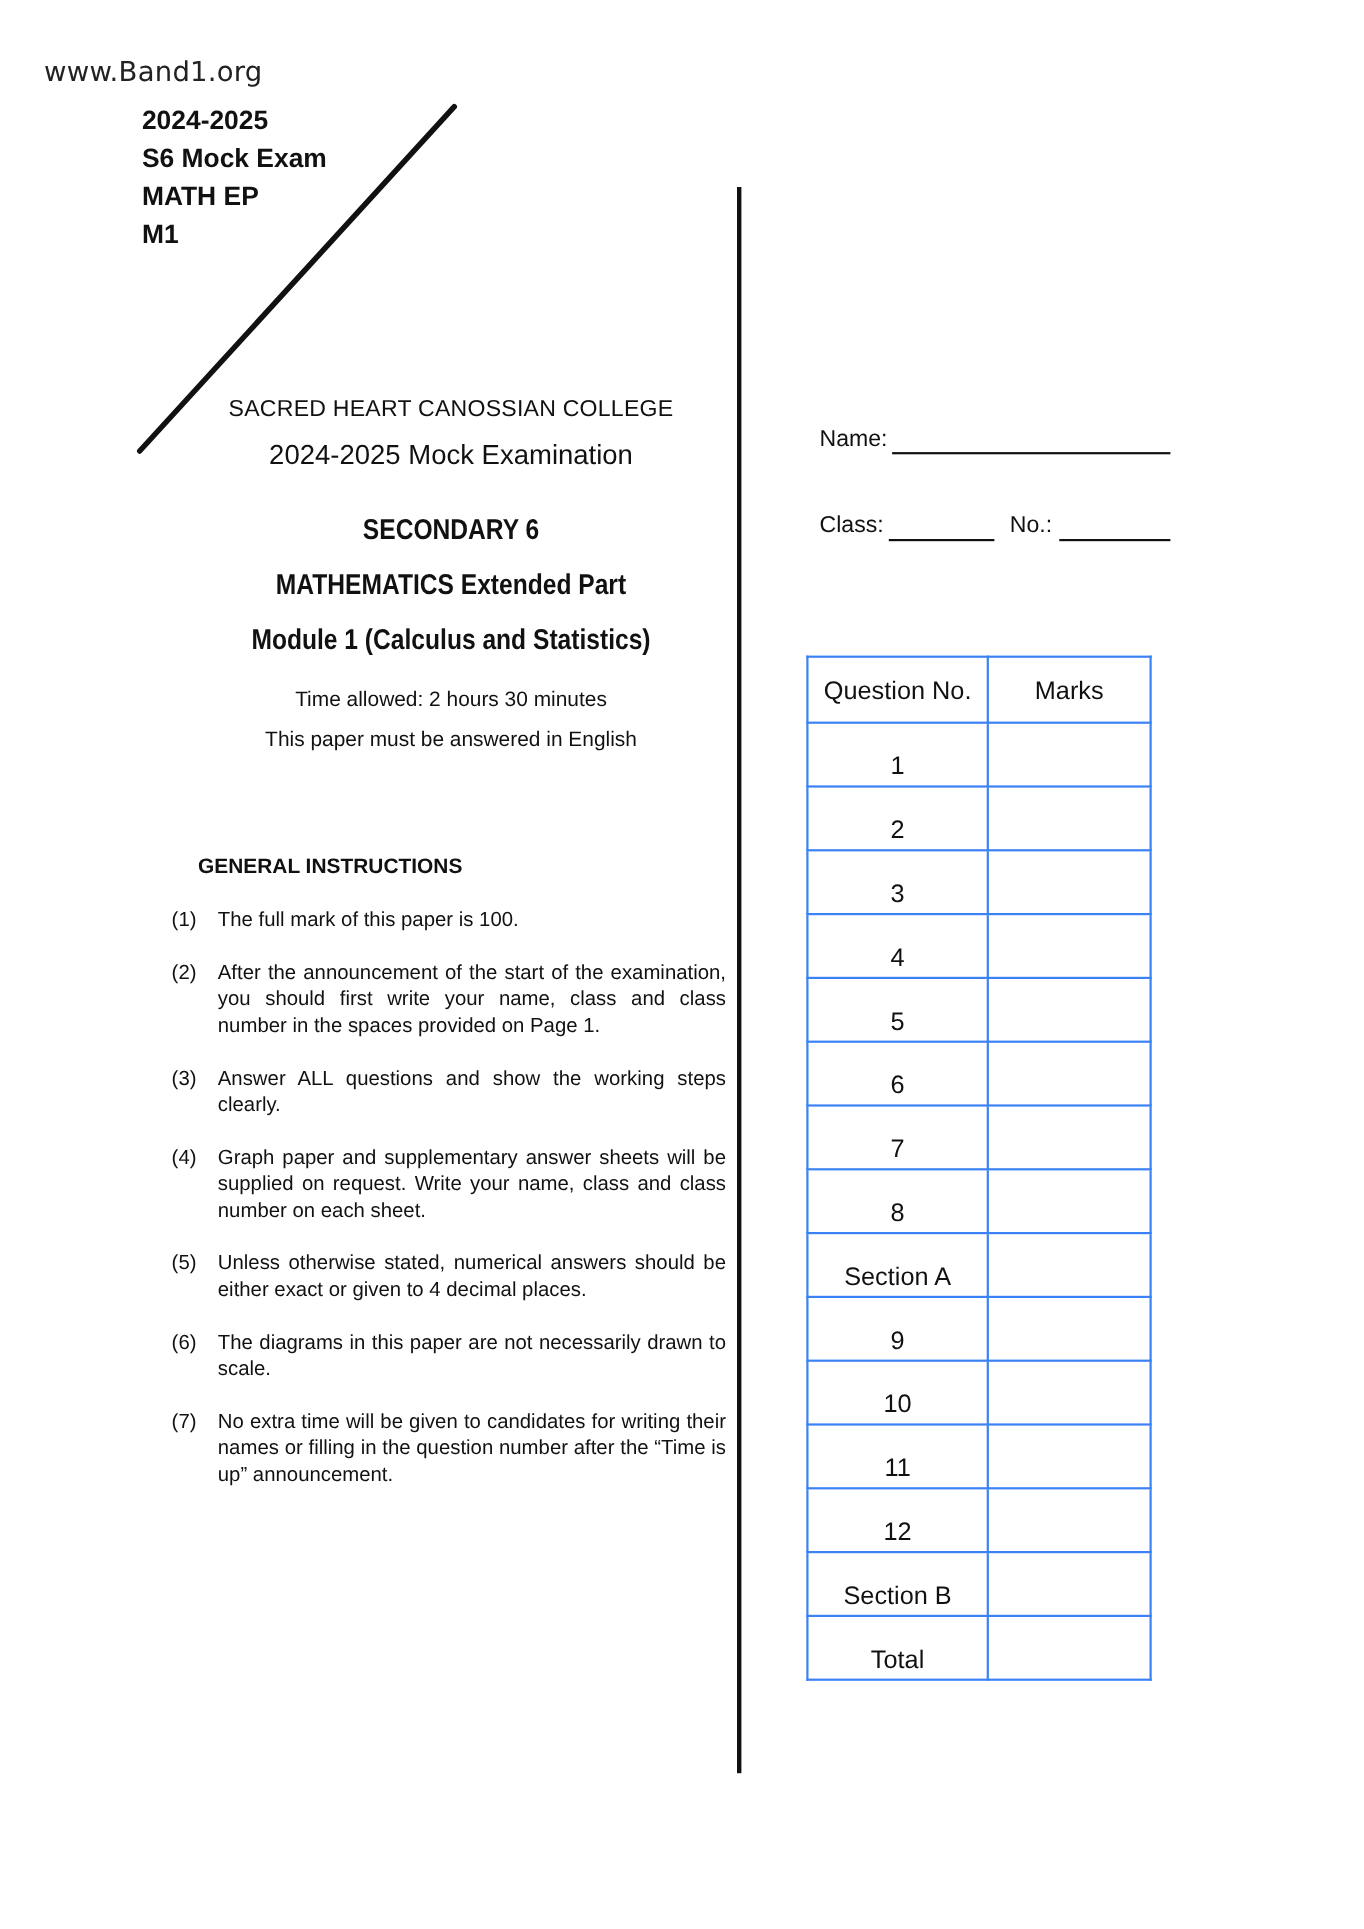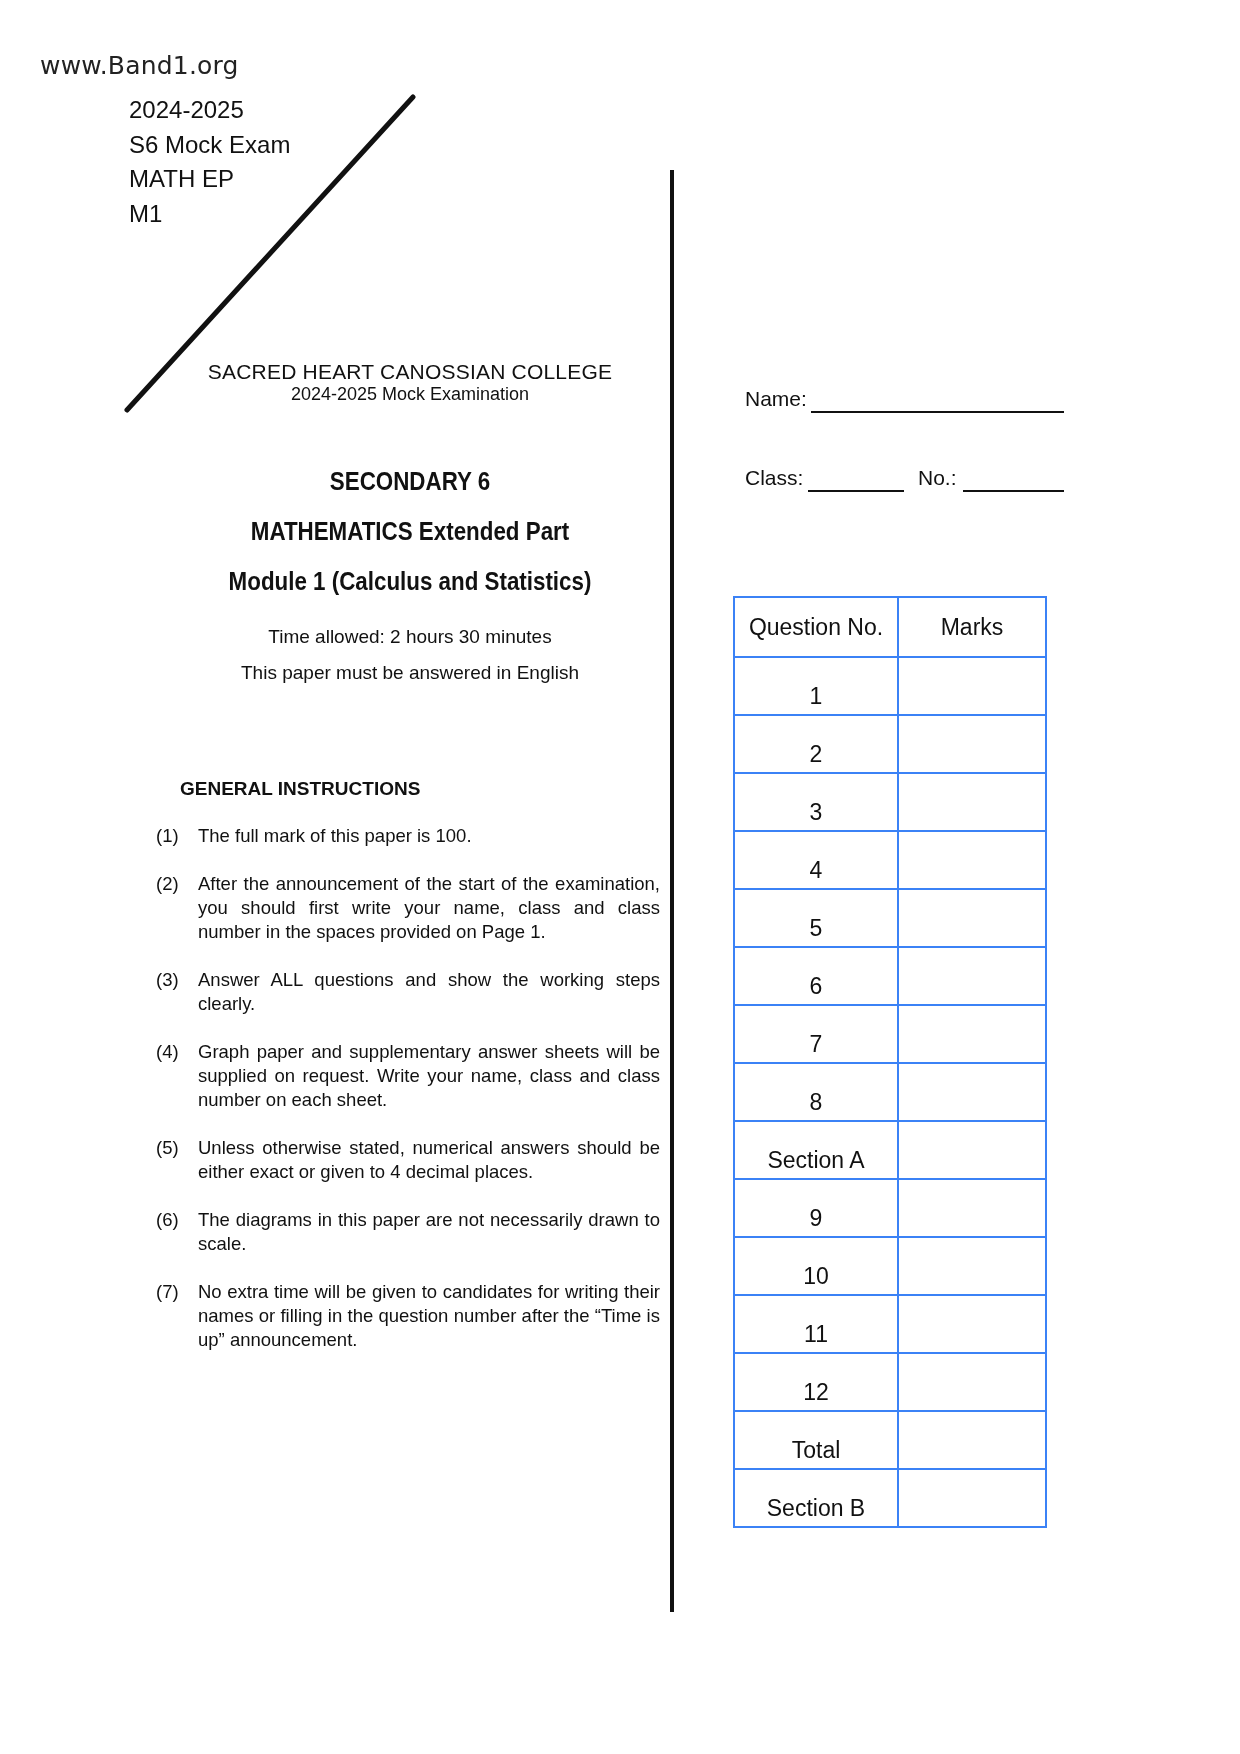--- a/index.html
+++ b/index.html
@@ -1,25 +1,25 @@
 <!DOCTYPE html>
 <html><head>
   <meta charset="utf-8">
   <style>
     html, body { margin: 0; padding: 0; background: #ffffff; }
     body { width: 1240px; height: 1754px; position: relative; overflow: hidden; font-family: "Liberation Sans", sans-serif; color: #111; }
     .abs { position: absolute; }
     .watermark { left: 40px; top: 30px; font-family: "DejaVu Sans", sans-serif; font-size: 25px; color: #222; letter-spacing: 0.2px; margin-top: 21px; }
-    .corner { left: 129px; top: 93px; font-weight: normal; font-size: 24px; line-height: 34.5px; color: #111; }
+    .corner { left: 129px; top: 93px; font-weight: bold; font-size: 24px; line-height: 34.5px; color: #111; }
     .corner div { height: 34.5px; }
     .diag { left: 0; top: 0; }
     .vline { left: 670px; top: 170px; width: 4px; height: 1442px; background: #111; }
     .center-block { left: 150px; width: 520px; text-align: center; }
     .school { top: 360px; font-size: 21px; letter-spacing: 0.2px; }
-    .exam { top: 384px; font-size: 18px; text-align: center; }
+    .exam { top: 400px; font-size: 25px; text-align: center; }
     .sec { top: 466px; font-size: 26px; font-weight: bold; transform: scaleX(0.86); }
     .math { top: 516px; font-size: 26px; font-weight: bold; transform: scaleX(0.86); }
     .module { top: 566px; font-size: 26px; font-weight: bold; transform: scaleX(0.86); }
     .time { top: 626px; font-size: 19px; }
     .lang { top: 662px; font-size: 19px; }
     .gi-title { left: 156px; top: 778px; font-size: 19px; font-weight: bold; margin-left: 24px; }
     .instr { left: 156px; width: 504px; font-size: 18.5px; line-height: 24px; }
     .instr .num { position: absolute; left: 0; top: 0; width: 40px; }
     .instr .txt { margin-left: 42px; text-align: justify; }
     .form-label { font-size: 21px; }
@@ -152,21 +152,21 @@
       </tr>
   <tr>
         <td>11</td>
         <td></td>
       </tr>
   <tr>
         <td>12</td>
         <td></td>
       </tr>
   <tr>
-        <td>Total</td>
+        <td>Section B</td>
         <td></td>
       </tr>
   <tr>
-        <td>Section B</td>
+        <td>Total</td>
         <td></td>
       </tr>
 </tbody>
   </table>
 
 </body></html>

